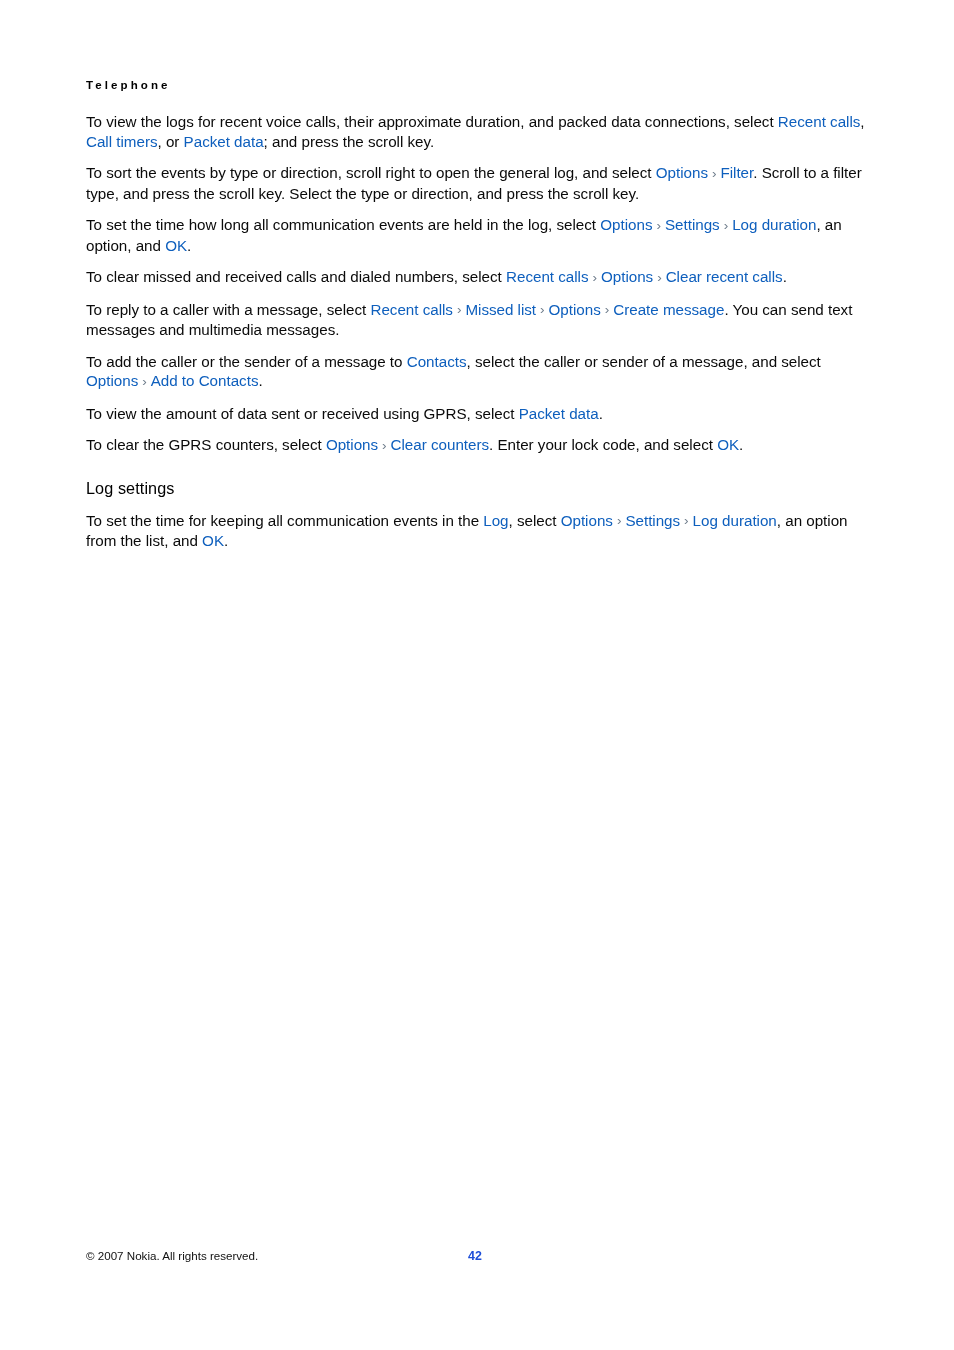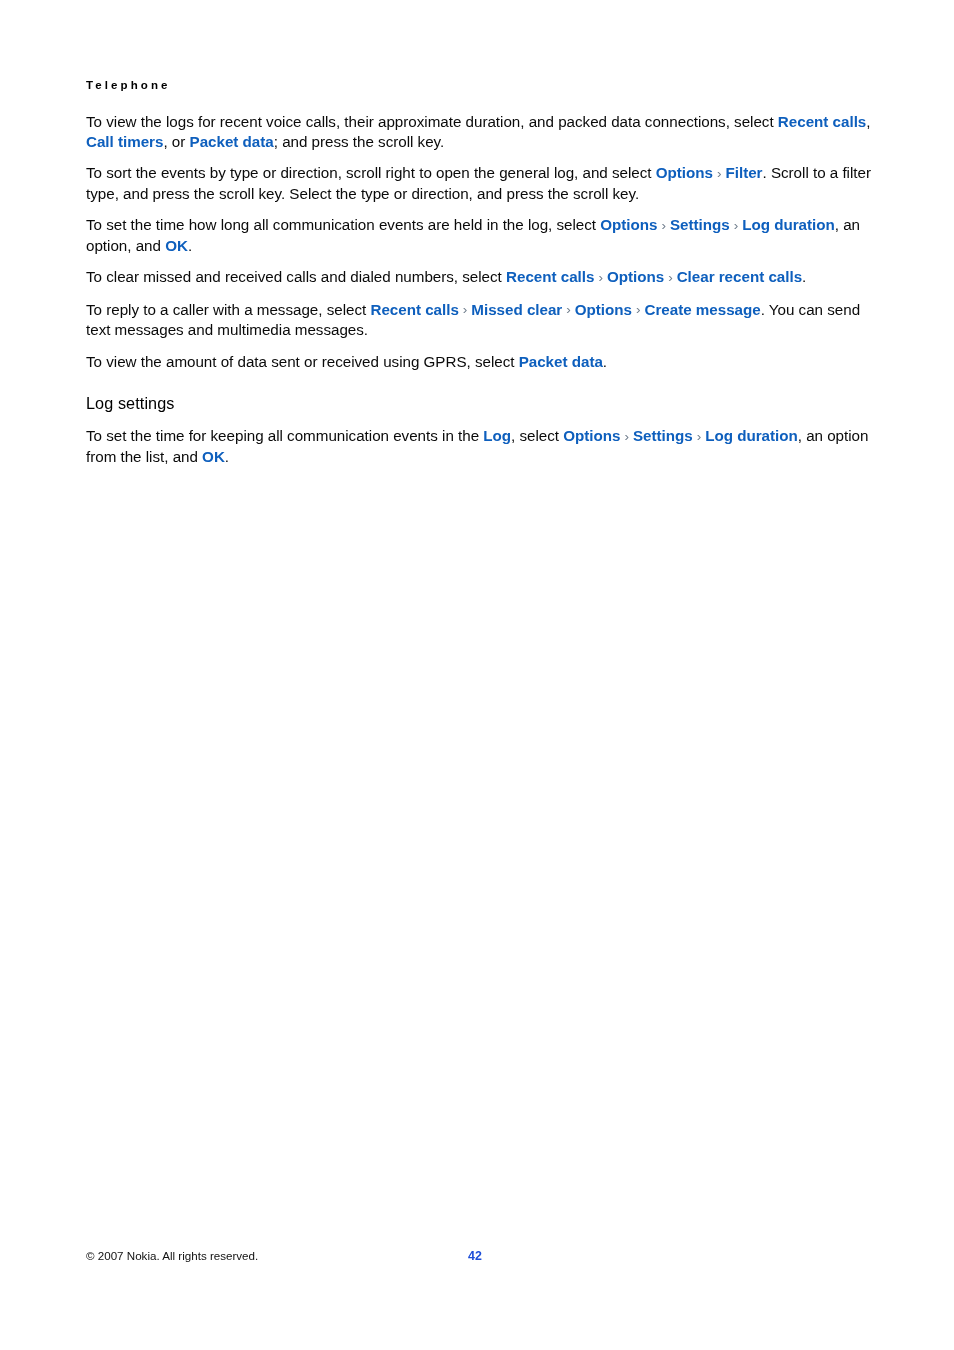--- a/index.html
+++ b/index.html
@@ -46,26 +46,26 @@
   h2.subhead {
     font-size: 16.2px;
     font-weight: normal;
     color: #000000;
     margin: 22px 0 13px 0;
     line-height: 20px;
     letter-spacing: 0.1px;
   }
   .lnk {
     color: #0e5fbd;
-    font-weight: bold;
+    font-weight: normal;
     white-space: nowrap;
   }
   .lnk-wrap {
     color: #0e5fbd;
-    font-weight: bold;
+    font-weight: normal;
   }
   .sep {
     color: #6f7d8c;
     font-weight: normal;
     font-size: 13.5px;
     padding: 0 4px 0 4px;
     position: relative;
     top: -0.5px;
   }
   .footer {
@@ -104,25 +104,27 @@
   <div class="body-block">
 
     <p class="para"><span>To view the logs for recent voice calls, their approximate duration, and packed data connections, select </span><span class="lnk">Recent calls</span><span>, </span><span class="lnk-wrap">Call timers</span><span>, or </span><span class="lnk">Packet data</span><span>; and press the scroll key.</span></p>
 
     <p class="para"><span>To sort the events by type or direction, scroll right to open the general log, and select </span><span class="lnk">Options</span><span class="sep">›</span><span class="lnk">Filter</span><span>. Scroll to a filter type, and press the scroll key. Select the type or direction, and press the scroll key.</span></p>
 
     <p class="para"><span>To set the time how long all communication events are held in the log, select </span><span class="lnk">Options</span><span class="sep">›</span><span class="lnk">Settings</span><span class="sep">›</span><span class="lnk">Log duration</span><span>, an option, and </span><span class="lnk">OK</span><span>.</span></p>
 
     <p class="para"><span>To clear missed and received calls and dialed numbers, select </span><span class="lnk">Recent calls</span><span class="sep">›</span><span class="lnk">Options</span><span class="sep">›</span><span class="lnk">Clear recent calls</span><span>.</span></p>
 
-    <p class="para"><span>To reply to a caller with a message, select </span><span class="lnk">Recent calls</span><span class="sep">›</span><span class="lnk">Missed clear</span><span class="sep">›</span><span class="lnk">Options</span><span class="sep">›</span><span class="lnk">Create message</span><span>. You can send text messages and multimedia messages.</span></p>
+    <p class="para"><span>To reply to a caller with a message, select </span><span class="lnk">Recent calls</span><span class="sep">›</span><span class="lnk">Missed list</span><span class="sep">›</span><span class="lnk">Options</span><span class="sep">›</span><span class="lnk">Create message</span><span>. You can send text messages and multimedia messages.</span></p>
 
+    <p class="para"><span>To add the caller or the sender of a message to </span><span class="lnk">Contacts</span><span>, select the caller or sender of a message, and select </span><span class="lnk">Options</span><span class="sep">›</span><span class="lnk-wrap">Add to Contacts</span><span>.</span></p>
 
     <p class="para"><span>To view the amount of data sent or received using GPRS, select </span><span class="lnk">Packet data</span><span>.</span></p>
 
+    <p class="para"><span>To clear the GPRS counters, select </span><span class="lnk">Options</span><span class="sep">›</span><span class="lnk">Clear counters</span><span>. Enter your lock code, and select </span><span class="lnk">OK</span><span>.</span></p>
 
     <h2 class="subhead">Log settings</h2>
 
     <p class="para"><span>To set the time for keeping all communication events in the </span><span class="lnk">Log</span><span>, select </span><span class="lnk">Options</span><span class="sep">›</span><span class="lnk">Settings</span><span class="sep">›</span><span class="lnk">Log duration</span><span>, an option from the list, and </span><span class="lnk">OK</span><span>.</span></p>
 
 
   </div>
 </div>
 
 <div class="footer">

